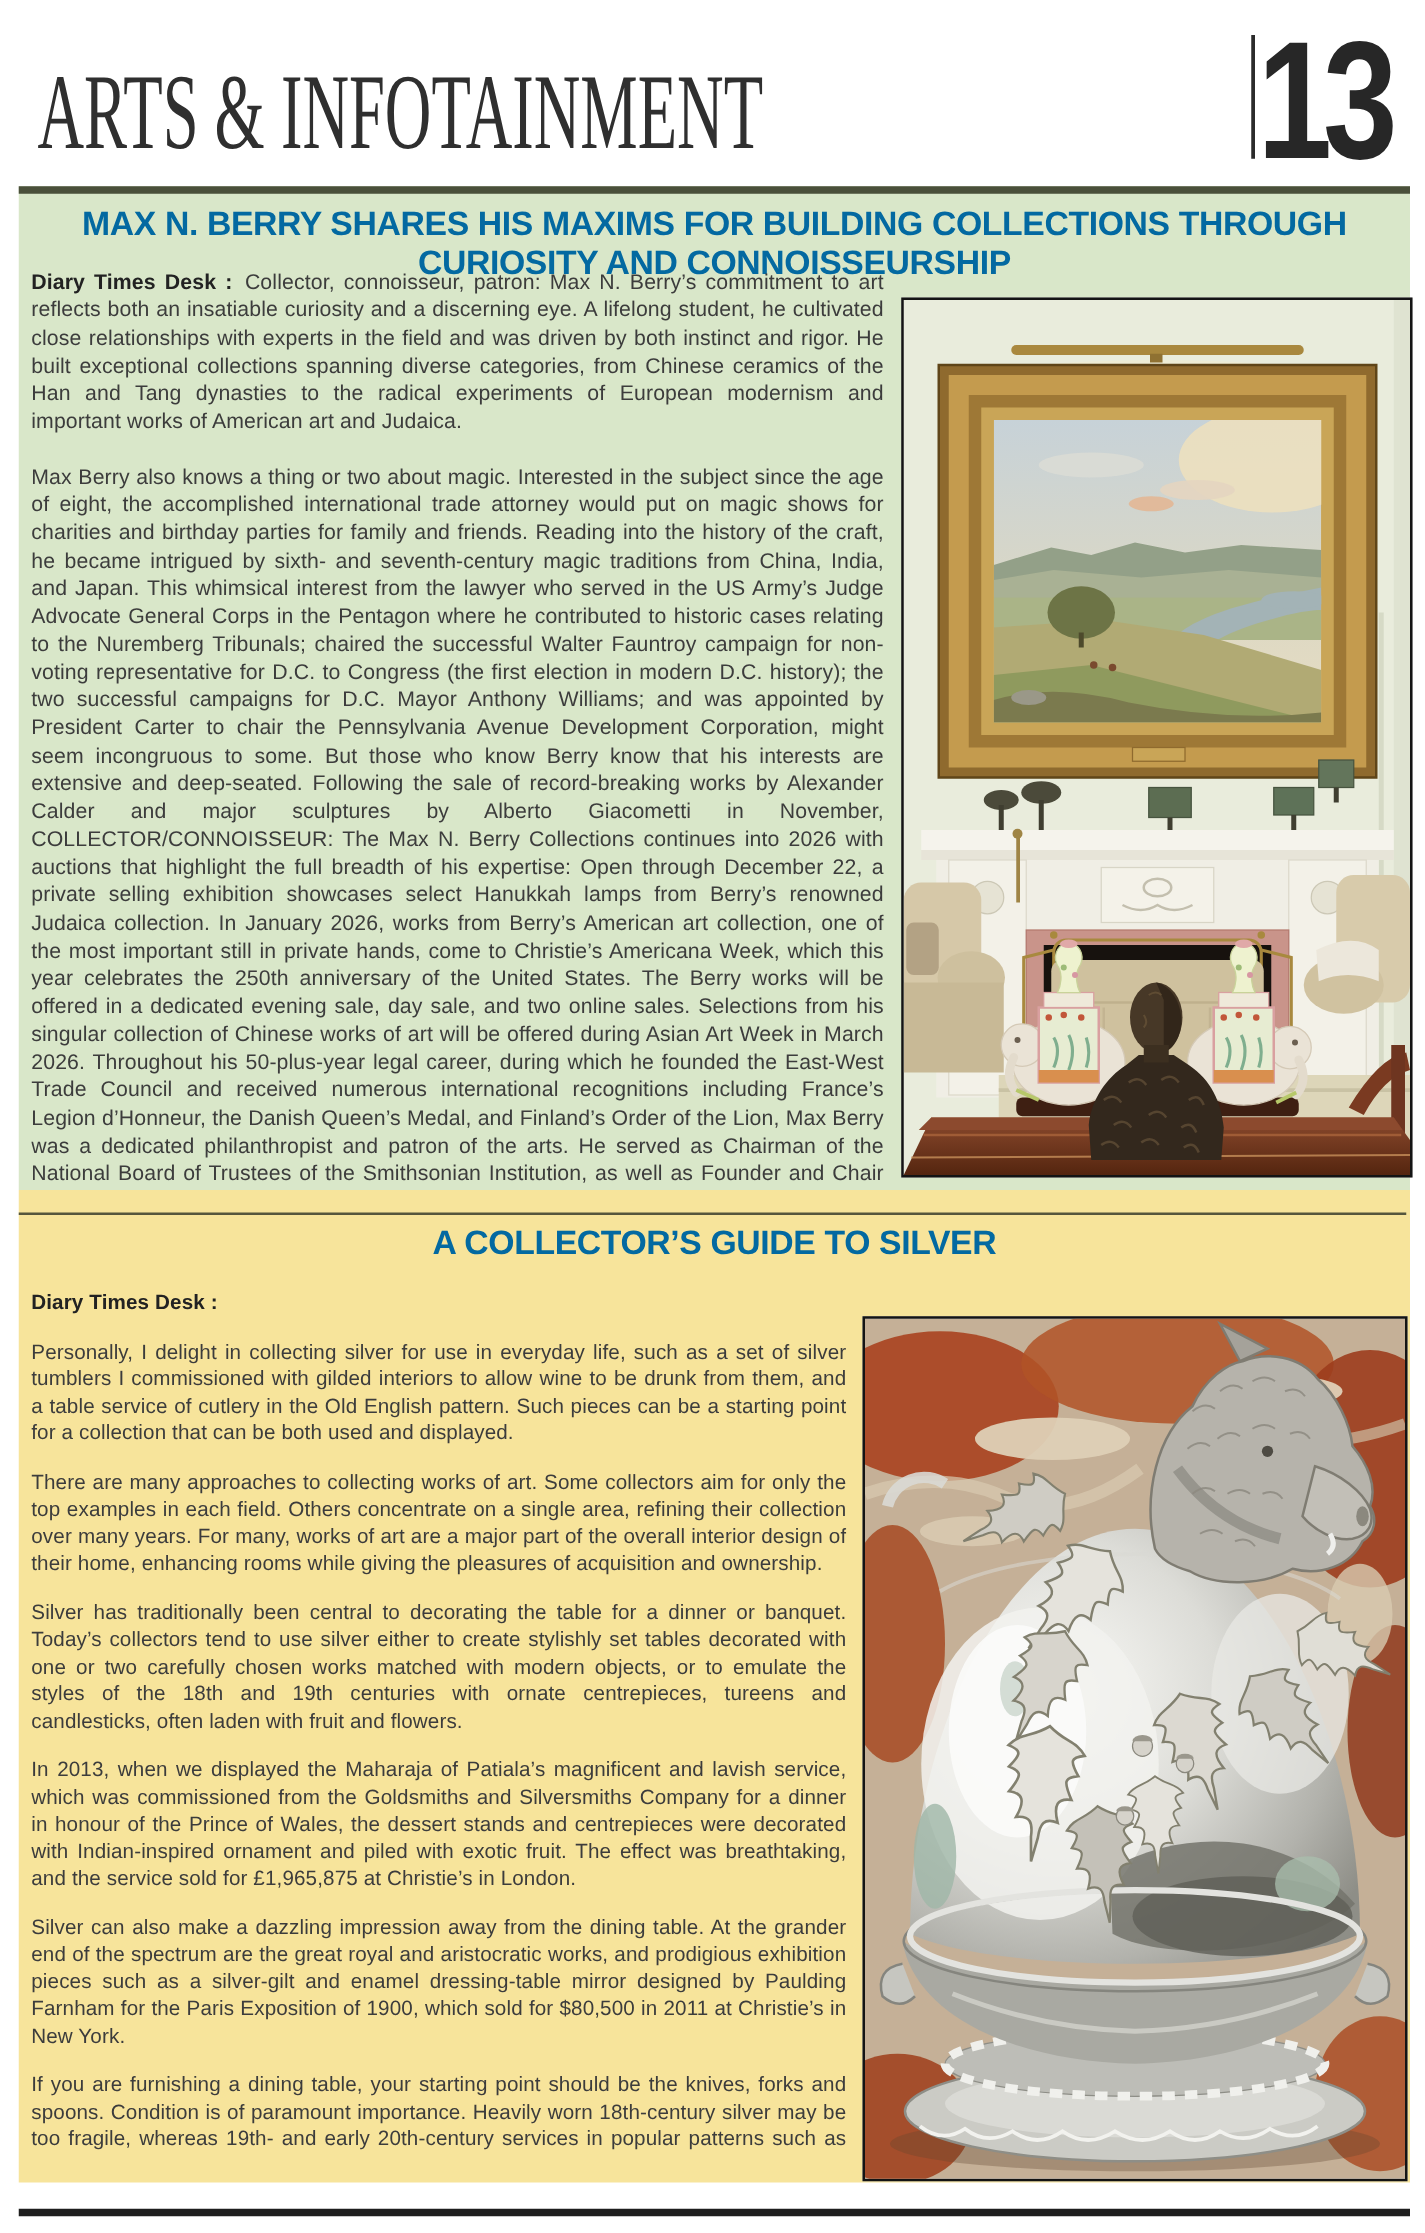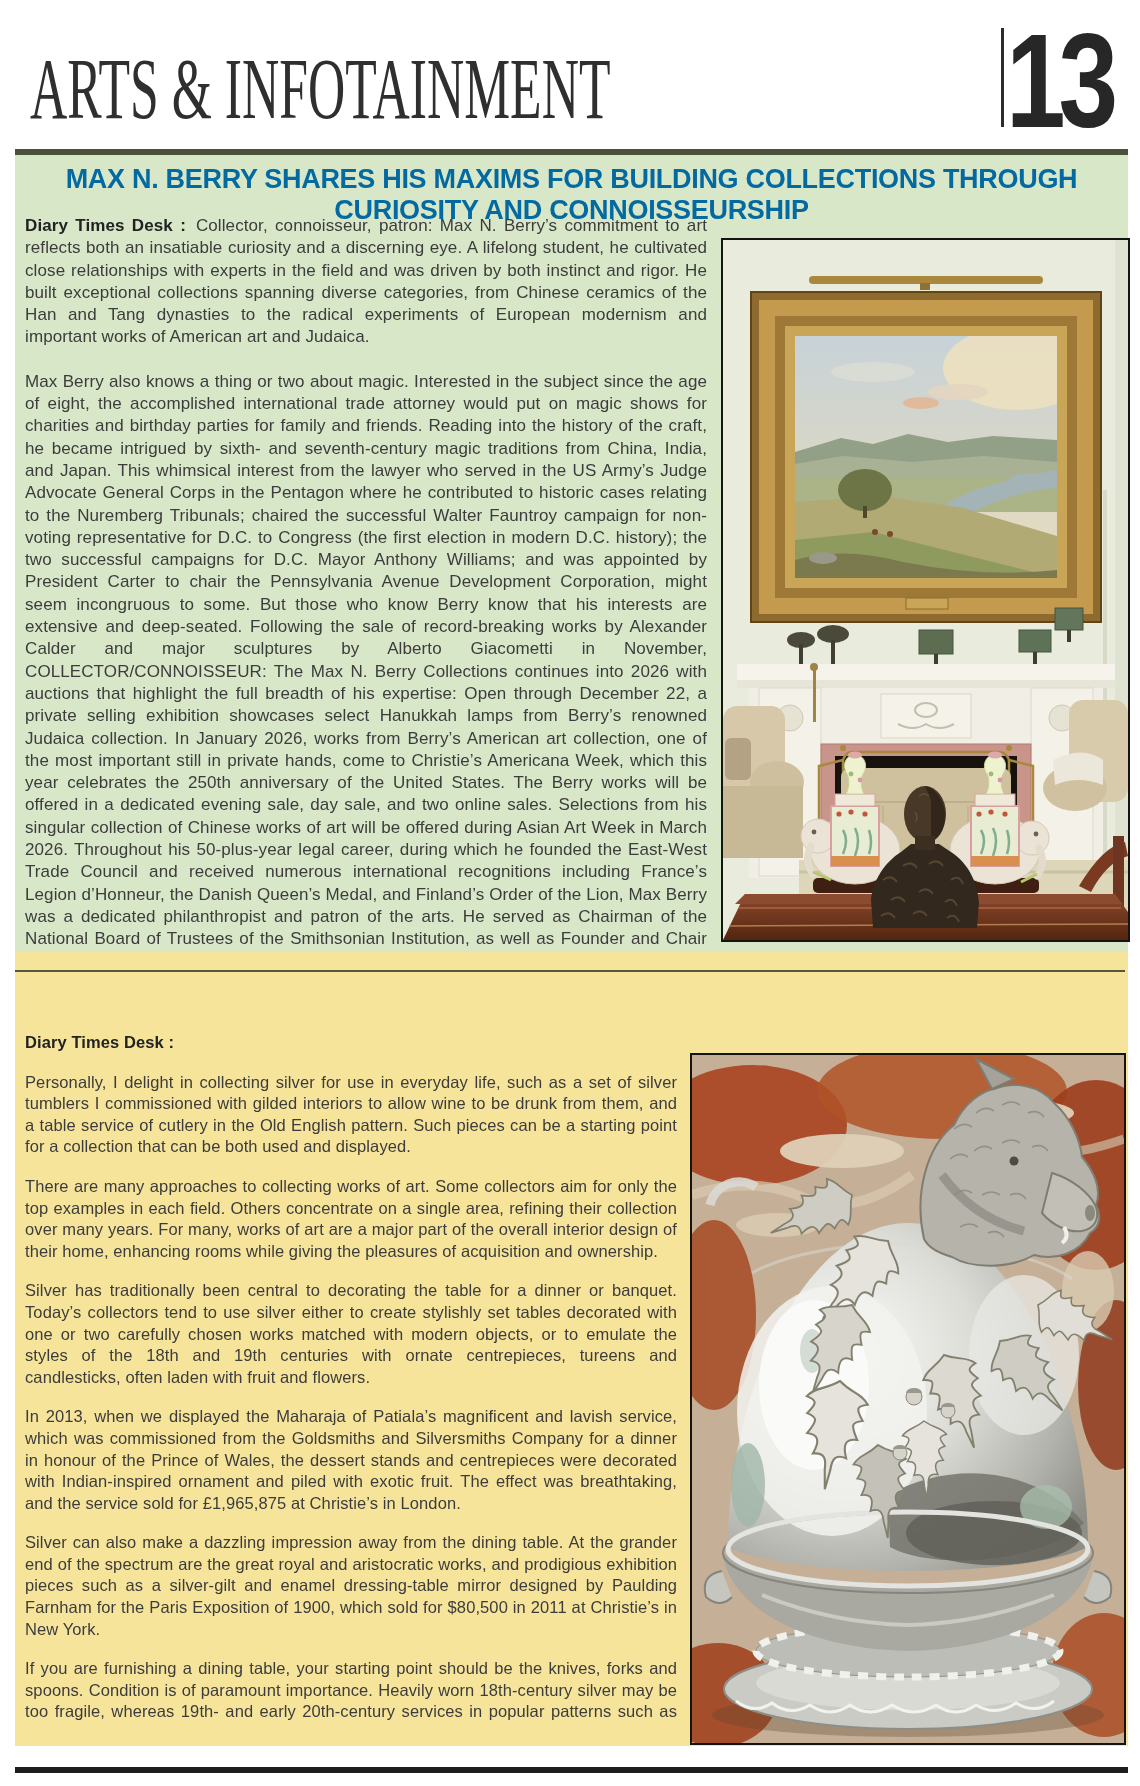--- a/index.html
+++ b/index.html
@@ -226,20 +226,21 @@
         <path d="M202,546 C212,548 222,560 222,576 C222,592 214,600 208,602 L208,560 Z" fill="#32261a"></path>
         <rect x="192" y="596" width="20" height="14" fill="#3c2f20"></rect>
         <path d="M160,640 q8,-6 14,2 M180,626 q8,-6 14,2 M206,624 q8,-6 14,2 M228,640 q8,-6 12,4 M168,660 q8,-6 14,2 M196,652 q8,-6 14,2 M222,662 q8,-6 12,4 M158,676 q8,-6 14,2 M190,674 q8,-6 14,2 M224,678 q8,-6 12,4" fill="none" stroke="#5a4833" stroke-width="2" opacity=".9"></path>
         <path d="M196,556 q6,-4 10,0 M192,572 q4,6 0,10" fill="none" stroke="#5f4c33" stroke-width="1.6"></path>
       </g>
     </svg>
   </div>
 
   <section class="panel-yellow">
     <div class="yellow-top-rule"></div>
+    <div class="headline headline-2">A COLLECTOR’S GUIDE TO SILVER</div>
     <div class="body-text article-2-body">
       <p class="byline-line">Diary Times Desk :</p>
       <p>Personally, I delight in collecting silver for use in everyday life, such as a set of silver tumblers I commissioned with gilded interiors to allow wine to be drunk from them, and a table service of cutlery in the Old English pattern. Such pieces can be a starting point for a collection that can be both used and displayed.</p>
       <p>There are many approaches to collecting works of art. Some collectors aim for only the top examples in each field. Others concentrate on a single area, refining their collection over many years. For many, works of art are a major part of the overall interior design of their home, enhancing rooms while giving the pleasures of acquisition and ownership.</p>
       <p>Silver has traditionally been central to decorating the table for a dinner or banquet. Today’s collectors tend to use silver either to create stylishly set tables decorated with one or two carefully chosen works matched with modern objects, or to emulate the styles of the 18th and 19th centuries with ornate centrepieces, tureens and candlesticks, often laden with fruit and flowers.</p>
       <p>In 2013, when we displayed the Maharaja of Patiala’s magnificent and lavish service, which was commissioned from the Goldsmiths and Silversmiths Company for a dinner in honour of the Prince of Wales, the dessert stands and centrepieces were decorated with Indian-inspired ornament and piled with exotic fruit. The effect was breathtaking, and the service sold for £1,965,875 at Christie’s in London.</p>
       <p>Silver can also make a dazzling impression away from the dining table. At the grander end of the spectrum are the great royal and aristocratic works, and prodigious exhibition pieces such as a silver-gilt and enamel dressing-table mirror designed by Paulding Farnham for the Paris Exposition of 1900, which sold for $80,500 in 2011 at Christie’s in New York.</p>
       <p>If you are furnishing a dining table, your starting point should be the knives, forks and spoons. Condition is of paramount importance. Heavily worn 18th-century silver may be too fragile, whereas 19th- and early 20th-century services in popular patterns such as Old English, Fiddle and King’s are more practical.</p>
     </div>
   </section>

